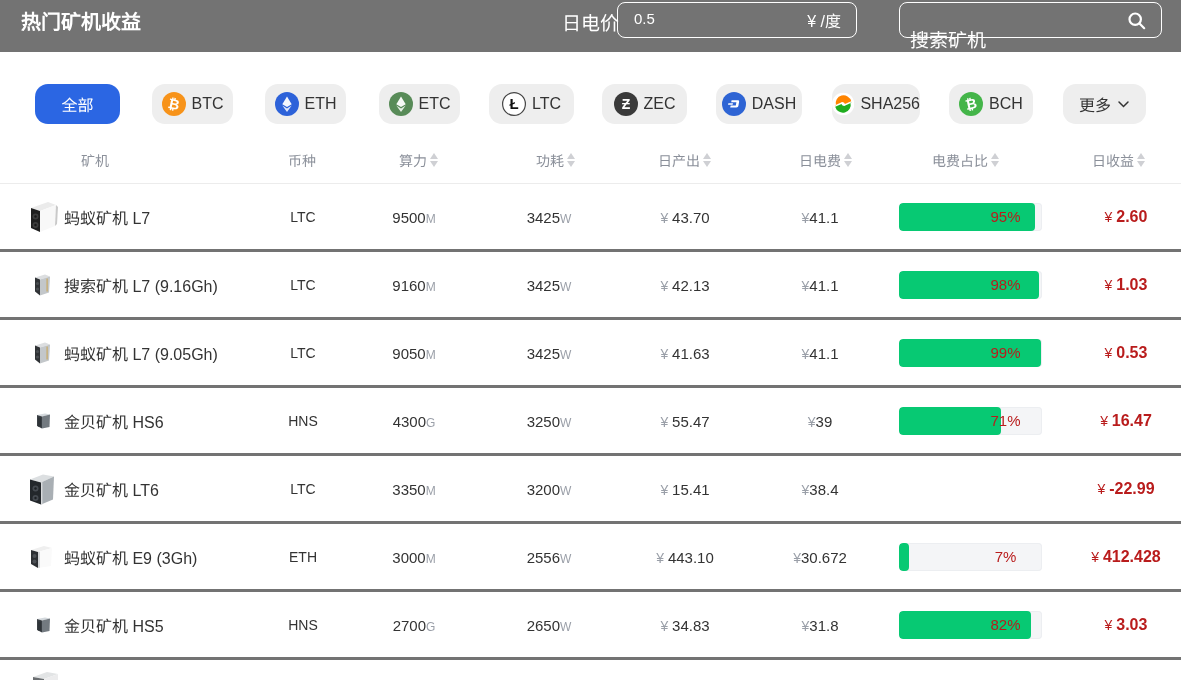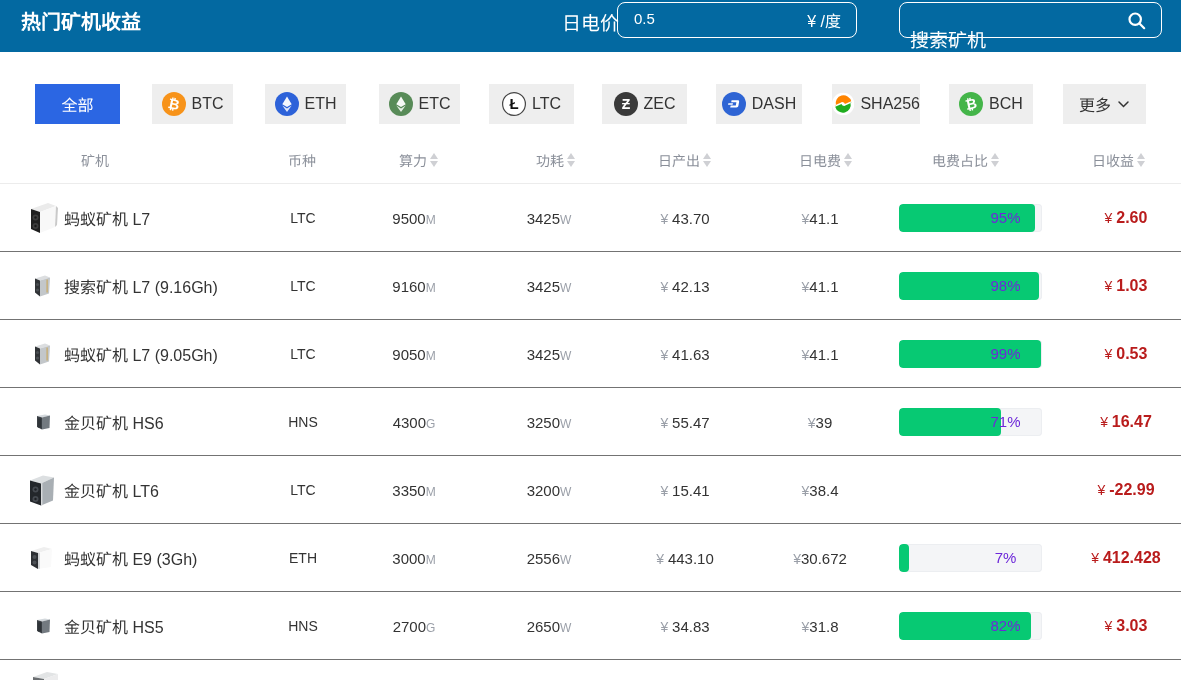--- a/index.html
+++ b/index.html
@@ -1,53 +1,53 @@
 <!DOCTYPE html>
 <html lang="zh-CN"><head>
 <meta charset="utf-8">
 <style>
   * { margin:0; padding:0; box-sizing:border-box; }
   html,body { width:1181px; height:680px; background:#fff; overflow:hidden;
     font-family:"Liberation Sans", sans-serif; }
-  .hdr { position:absolute; left:0; top:0; width:1181px; height:52px; background:#0369a1; }
+  .hdr { position:absolute; left:0; top:0; width:1181px; height:52px; background:#737373; }
   .hdr h1 { position:absolute; left:21px; top:6px; font-size:20px; font-weight:bold; color:#fff; }
   .lbl { position:absolute; left:562px; top:8px; color:#fff; font-size:19px; }
   .price { position:absolute; left:617px; top:2px; width:240px; height:36px;
     border:1px solid #fff; border-radius:8px; color:#fff; font-size:15px; }
   .price .v { position:absolute; left:16px; top:7px; }
   .price .u { position:absolute; right:15px; top:5px; font-size:16px; }
   .search { position:absolute; left:899px; top:2px; width:263px; height:36px;
     border:1px solid #fff; border-radius:8px; color:#fff; font-size:15px; }
   .search .ph { position:absolute; left:10px; top:22px; font-size:19px; }
   .search svg { position:absolute; right:14px; top:8px; }
 
   .filters { position:absolute; left:0; top:84px; width:1181px; height:40px; }
-  .fbtn { position:absolute; top:0; height:40px; border-radius:0; background:#eeeeee;
+  .fbtn { position:absolute; top:0; height:40px; border-radius:13px; background:#eeeeee;
     color:#333; font-size:16px; display:flex; align-items:center; justify-content:center; gap:6px;text-align:right; }
   .fbtn.active { background:#2b66e3; color:#fff; }
   .fbtn svg { display:block; }
 
   .thead { position:absolute; left:0; top:137px; width:1181px; height:47px; border-bottom:1px solid #ececec; }
   .th { position:absolute; top:13px; font-size:14px; color:#8b909a; white-space:nowrap; }
   .caret { display:inline-block; position:relative; width:8px; height:14px; vertical-align:-1px; margin-left:3px;}
   .caret:before, .caret:after { content:""; position:absolute; left:0; border-left:4px solid transparent; border-right:4px solid transparent; }
   .caret:before { top:0; border-bottom:6px solid #cfd0d4; }
   .caret:after { bottom:0; border-top:6px solid #cfd0d4; }
 
-  .row { position:absolute; left:0; width:1181px; height:68px; border-bottom:1px solid #737373; }
+  .row { position:absolute; left:0; width:1181px; height:68px; border-bottom:3px solid #737373; }
   .cell { position:absolute; top:50%; transform:translate(-50%,-50%); font-size:15px; color:#333; white-space:nowrap; }
   .coin { font-size:14px; }
   .name { position:absolute; left:64px; top:50%; transform:translateY(-50%); font-size:16px; color:#333; white-space:nowrap; }
   .mimg { position:absolute; left:26px; top:50%; transform:translateY(-50%); }
   .unit { font-size:12px; color:#9a9fa8; }
   .yen { color:#9a9fa8; font-size:14px; }
   .bar { position:absolute; left:899px; top:50%; transform:translateY(-50%); width:143px; height:28px;
     background:#f4f5f7; border-radius:4px; box-shadow:inset 0 0 0 1px #eceef1; overflow:hidden;}
   .fill { position:absolute; left:0; top:0; height:28px; background:#07c973; border-radius:4px; }
-  .pct { position:absolute; left:0; top:0; width:165px; height:28px; line-height:28px; text-align:center; font-size:15px; color:#6d28d9;padding-left:48px; }
+  .pct { position:absolute; left:0; top:0; width:165px; height:28px; line-height:28px; text-align:center; font-size:15px; color:#b91c1c;padding-left:48px; }
   .profit { position:absolute; left:1126px; top:50%; transform:translate(-50%,-50%);
     font-size:16px; font-weight:bold; color:#b91c1c; white-space:nowrap; }
   .profit .y { font-weight:normal; font-size:14px; }
 </style>
 </head>
 <body>
 <div class="hdr">
   <h1>热门矿机收益</h1>
   <div class="lbl">日电价</div>
   <div class="price">

